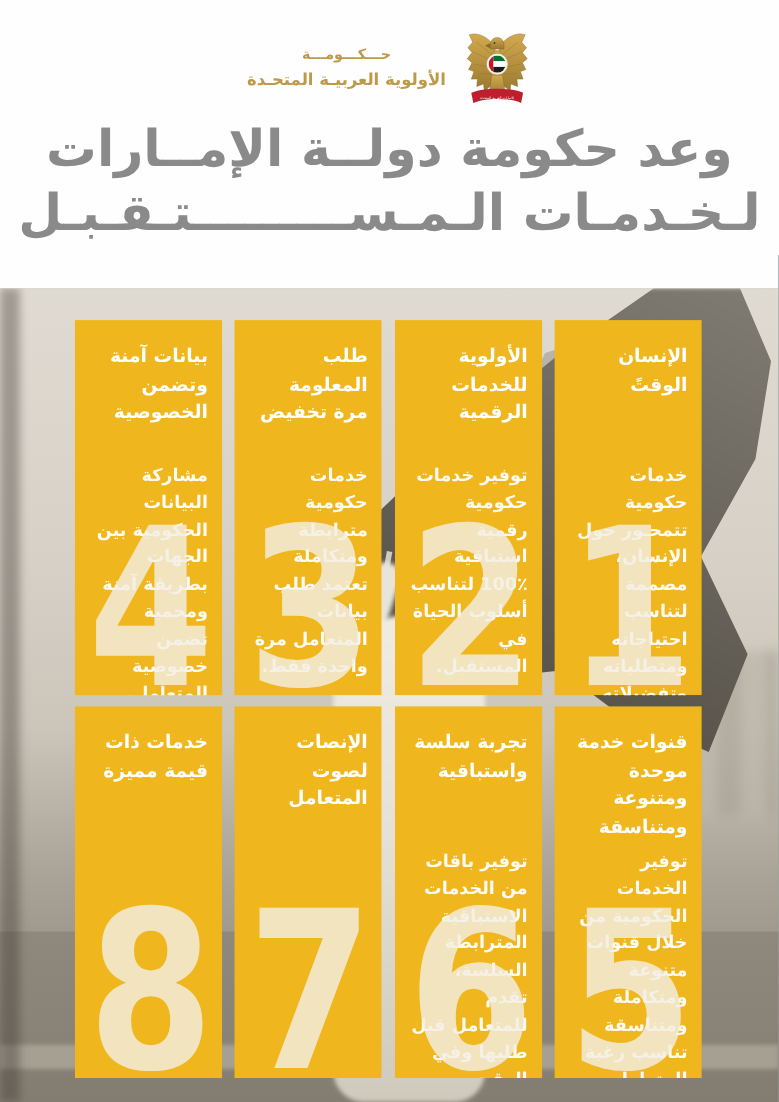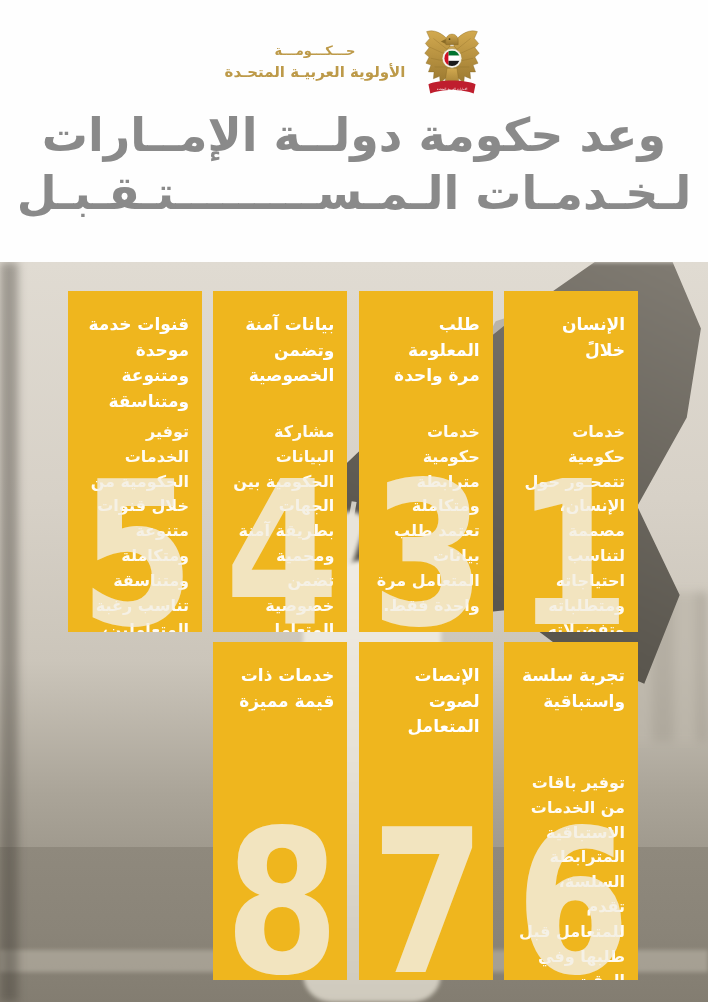--- a/index.html
+++ b/index.html
@@ -112,30 +112,37 @@
     <div class="shape flag-pole"></div>
     <div class="shape figure-arm"></div>
     <div class="shape figure"></div>
     <div class="shape edge-shadow"></div>
   </div>
 
   <div class="cards">
 
     <div class="card">
       <div class="card-inner">
-        <div class="card-title">الإنسان خلالً</div>
+        <div class="card-title">الإنسان الوقتً</div>
         <div class="card-body">خدمات حكومية تتمحـور حول الإنسان، مصممة لتناسب احتياجاته ومتطلباته وتفضيلاته ويتم تصميمها معه.</div>
         <div class="card-number">1</div>
       </div>
     </div>
 
+    <div class="card">
+      <div class="card-inner">
+        <div class="card-title">الأولوية للخدمات الرقمية</div>
+        <div class="card-body">توفير خدمات حكومية رقمية استباقية ٪100 لتناسب أسلوب الحياة في المستقبل.</div>
+        <div class="card-number">2</div>
+      </div>
+    </div>
 
     <div class="card">
       <div class="card-inner">
-        <div class="card-title">طلب المعلومة مرة واحدة</div>
+        <div class="card-title">طلب المعلومة مرة تخفيض</div>
         <div class="card-body">خدمات حكومية مترابطة ومتكاملة تعتمد طلب بيانات المتعامل مرة واحدة فقط.</div>
         <div class="card-number">3</div>
       </div>
     </div>
 
     <div class="card">
       <div class="card-inner">
         <div class="card-title">بيانات آمنة وتضمن الخصوصية</div>
         <div class="card-body">مشاركة البيانات الحكومية بين الجهات بطريقة آمنة ومحمية تضمن خصوصية المتعامل.</div>
         <div class="card-number">4</div>

